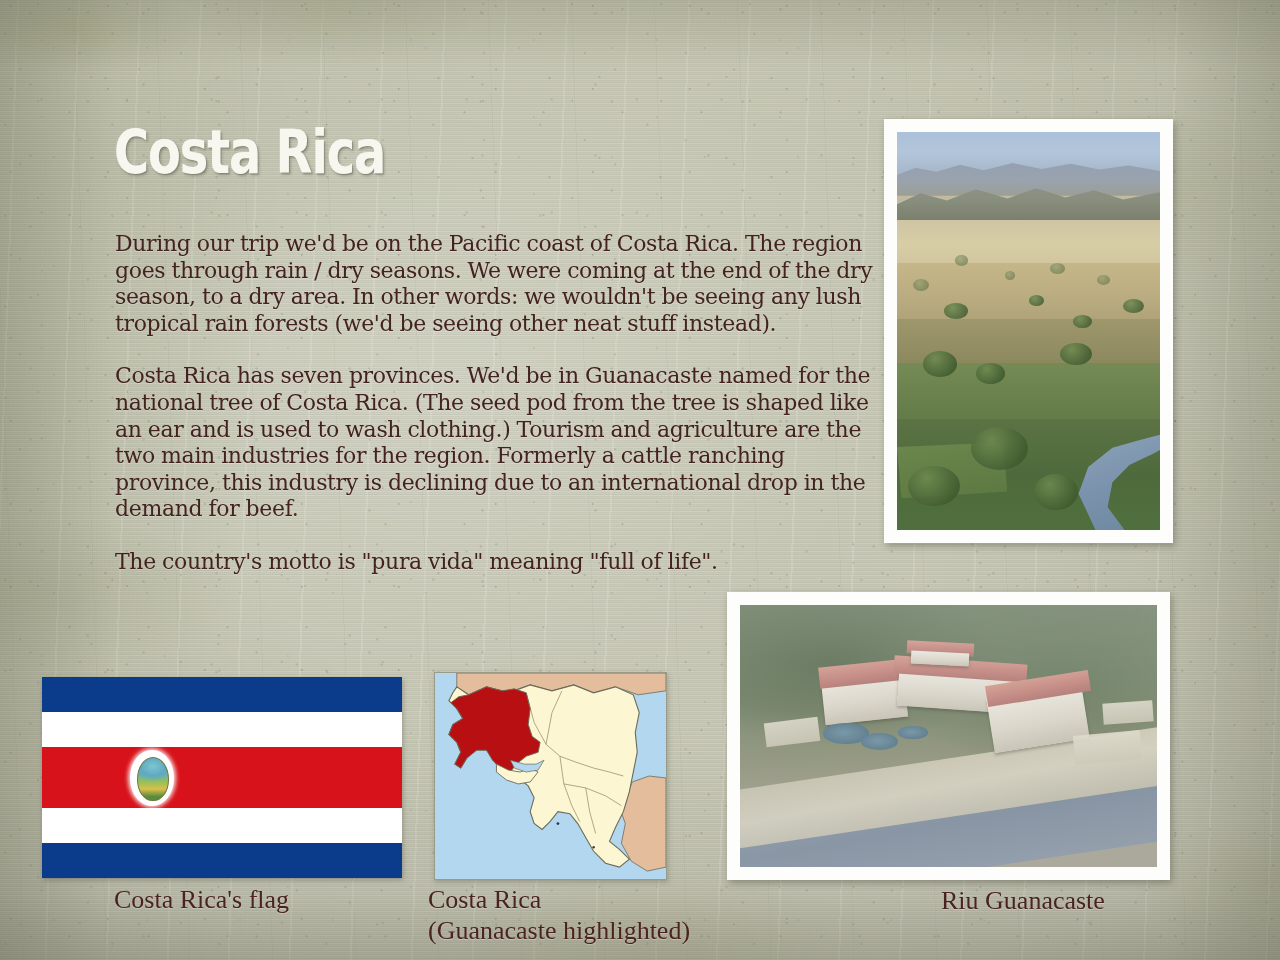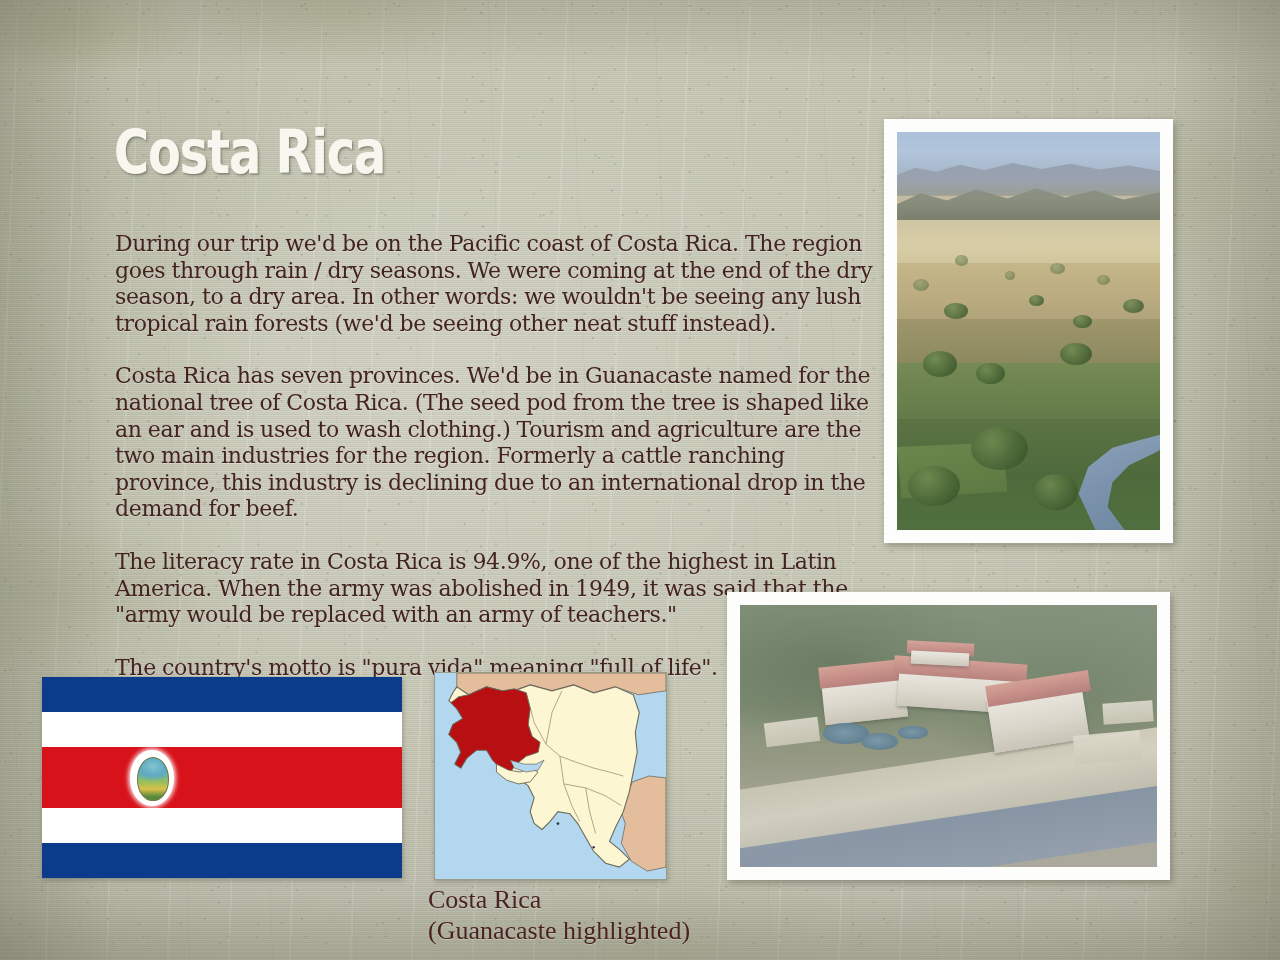--- a/index.html
+++ b/index.html
@@ -395,21 +395,20 @@
   <div class="bg-speckle"></div>
   <div class="bg-vignette"></div>
 
   <div class="content">
 
     <div id="slide-title">Costa Rica</div>
 
     <div id="body-text">
       <p>During our trip we'd be on the Pacific coast of Costa Rica. The region goes through rain / dry seasons. We were coming at the end of the dry season, to a dry area. In other words: we wouldn't be seeing any lush tropical rain forests (we'd be seeing other neat stuff instead).</p>
       <p>Costa Rica has seven provinces. We'd be in Guanacaste named for the national tree of Costa Rica. (The seed pod from the tree is shaped like an ear and is used to wash clothing.) Tourism and agriculture are the two main industries for the region. Formerly a cattle ranching province, this industry is declining due to an international drop in the demand for beef.</p>
-      <p>The literacy rate in Costa Rica is 94.9%, one of the highest in Latin America. When the army was abolished in 1949, it was said that the "army would be replaced with an army of teachers."</p>
       <p>The country's motto is "pura vida" meaning "full of life".</p>
     </div>
 
     <div class="photo-frame" id="photo-landscape">
       <div class="photo-inner">
         <div class="land-sky"></div>
         <div class="land-mtn-far"></div>
         <div class="land-mtn-near"></div>
         <div class="land-plain-a"></div>
         <div class="land-plain-b"></div>
@@ -471,20 +470,21 @@
     </div>
 
     <div id="flag-image">
       <div class="flag-stripe fs-blue-top"></div>
       <div class="flag-stripe fs-wht-top"></div>
       <div class="flag-stripe fs-red"></div>
       <div class="flag-stripe fs-wht-bot"></div>
       <div class="flag-stripe fs-blue-bot"></div>
       <div id="flag-coat-of-arms"></div>
     </div>
+    <div class="caption" id="caption-flag">Costa Rica's flag</div>
 
     <div id="map-image">
       <svg viewBox="0 0 233 208" preserveAspectRatio="none">
         <rect x="0" y="0" width="233" height="208" fill="#b2d7ee"></rect>
 
         <path fill="#e4bd9d" stroke="#6a6a5a" stroke-width="0.8" d="M22,0 L233,0 L233,18 L205,22 L182,14 L160,20 L140,12
                  L118,18 L96,12 L74,20 L52,14 L34,22 L22,14 Z"></path>
 
         <path fill="#e4bd9d" stroke="#6a6a5a" stroke-width="0.8" d="M199,110 L216,104 L233,106 L233,196 L214,200 L198,190
                  L188,172 L192,152 L186,136 L194,122 Z"></path>
@@ -520,15 +520,16 @@
         <path fill="#b2d7ee" stroke="#6a6a5a" stroke-width="0.7" d="M76,88 L90,92 L102,92 L110,88 L104,98 L92,100
                  L80,96 Z"></path>
 
         <circle cx="124" cy="152" r="1.4" fill="#2b3a4a"></circle>
         <circle cx="160" cy="176" r="1.2" fill="#2b3a4a"></circle>
       </svg>
     </div>
     <div class="caption" id="caption-map">Costa Rica
 (Guanacaste highlighted)</div>
 
+    <div class="caption" id="caption-resort">Riu Guanacaste</div>
 
   </div>
 </div>
 
 </body></html>

